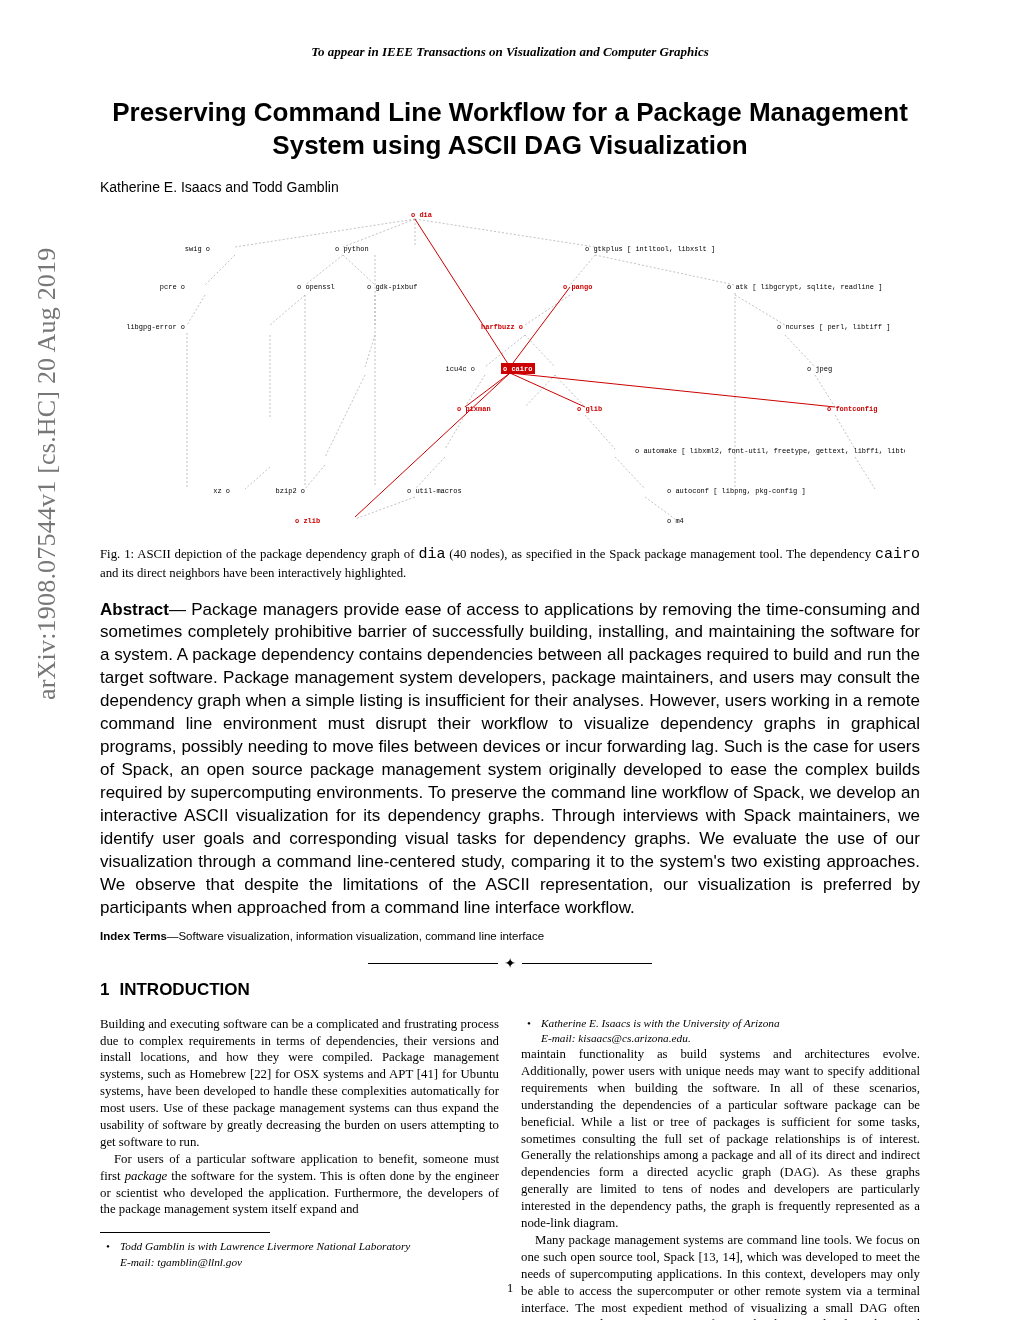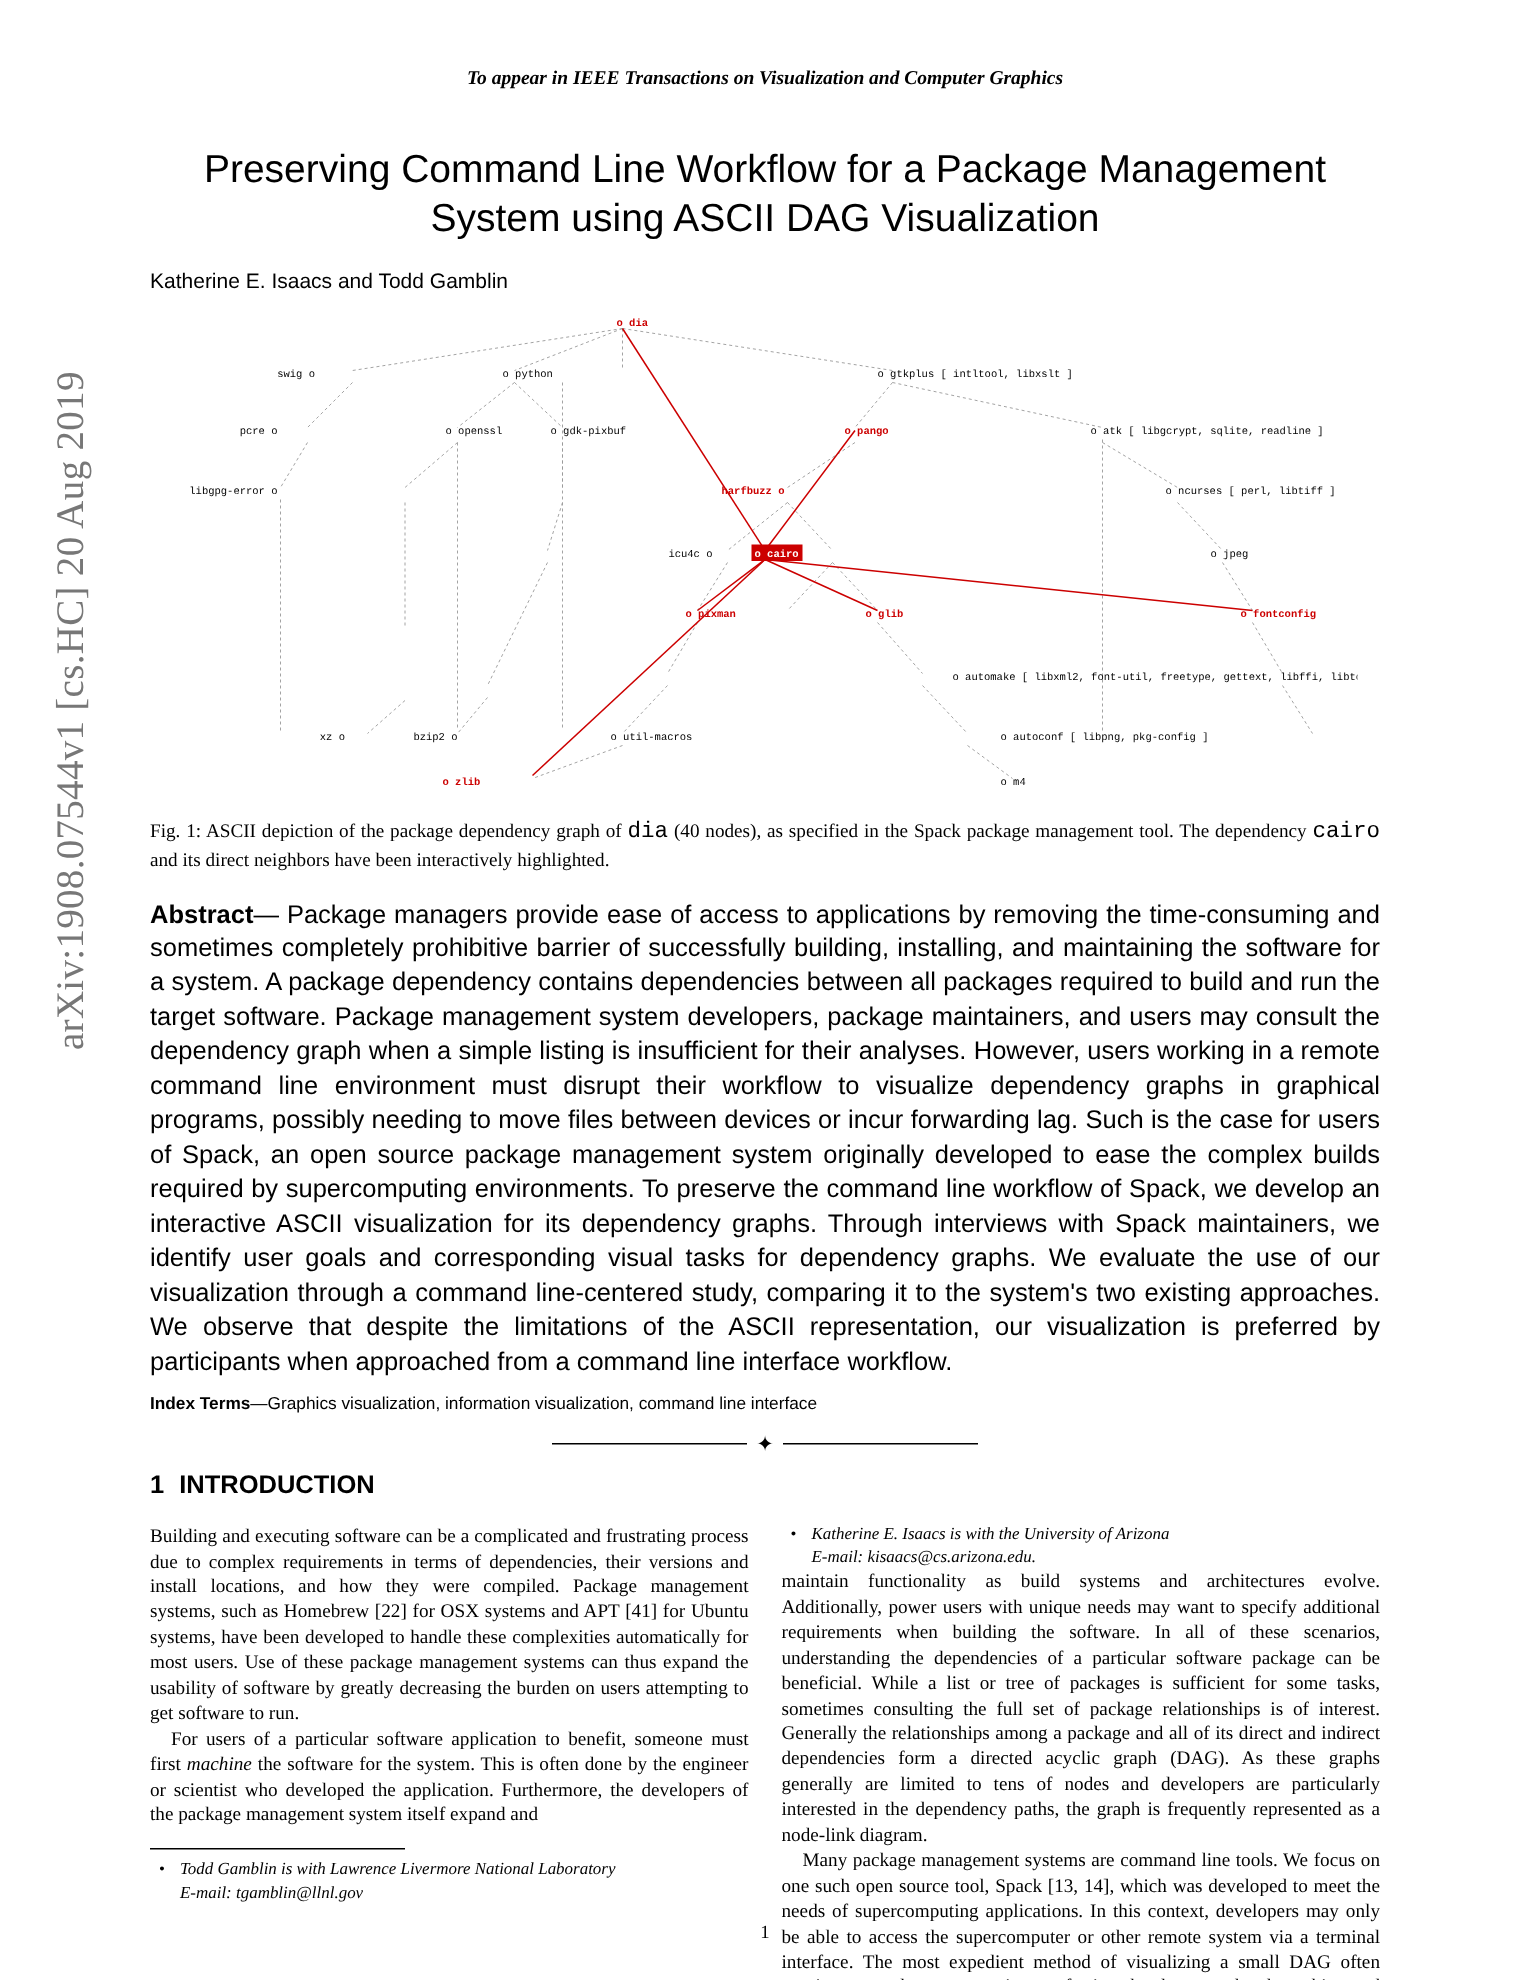--- a/index.html
+++ b/index.html
@@ -14,21 +14,21 @@
   }
   .venue {
     text-align: center;
     font-style: italic;
     font-weight: bold;
     font-size: 13px;
     margin-bottom: 36px;
   }
   .title {
     font-family: Helvetica, Arial, sans-serif;
-    font-weight: 400;
+    font-weight: 700;
     text-align: center;
     font-size: 26px;
     line-height: 1.25;
     margin: 12px 10px 18px 10px;
   }
   .authors {
     font-family: Helvetica, Arial, sans-serif;
     font-size: 14px;
     margin-bottom: 12px;
   }
@@ -195,35 +195,35 @@
 
 <div class="caption">
   <span>Fig. 1: ASCII depiction of the package dependency graph of </span><span class="mono">dia</span><span> (40 nodes), as specified in the Spack package management tool. The dependency </span><span class="mono">cairo</span><span> and its direct neighbors have been interactively highlighted.</span>
 </div>
 
 <div class="abstract">
   <b>Abstract</b><span>— Package managers provide ease of access to applications by removing the time-consuming and sometimes completely prohibitive barrier of successfully building, installing, and maintaining the software for a system. A package dependency contains dependencies between all packages required to build and run the target software. Package management system developers, package maintainers, and users may consult the dependency graph when a simple listing is insufficient for their analyses. However, users working in a remote command line environment must disrupt their workflow to visualize dependency graphs in graphical programs, possibly needing to move files between devices or incur forwarding lag. Such is the case for users of Spack, an open source package management system originally developed to ease the complex builds required by supercomputing environments. To preserve the command line workflow of Spack, we develop an interactive ASCII visualization for its dependency graphs. Through interviews with Spack maintainers, we identify user goals and corresponding visual tasks for dependency graphs. We evaluate the use of our visualization through a command line-centered study, comparing it to the system's two existing approaches. We observe that despite the limitations of the ASCII representation, our visualization is preferred by participants when approached from a command line interface workflow.</span>
 </div>
 
 <div class="index-terms">
-  <b>Index Terms</b><span>—Graphics visualization, information visualization, command line interface</span>
+  <b>Index Terms</b><span>—Software visualization, information visualization, command line interface</span>
 </div>
 
 <div class="divider">
   <span class="line"></span><span class="diamond">✦</span><span class="line"></span>
 </div>
 
 <div class="section-head">
   <span class="num">1</span><span>INTRODUCTION</span>
 </div>
 
 <div class="columns">
   <p>Building and executing software can be a complicated and frustrating process due to complex requirements in terms of dependencies, their versions and install locations, and how they were compiled. Package management systems, such as Homebrew [22] for OSX systems and APT [41] for Ubuntu systems, have been developed to handle these complexities automatically for most users. Use of these package management systems can thus expand the usability of software by greatly decreasing the burden on users attempting to get software to run.</p>
   <p class="indent">
-    <span>For users of a particular software application to benefit, someone must first </span><em>machine</em><span> the software for the system. This is often done by the engineer or scientist who developed the application. Furthermore, the developers of the package management system itself expand and</span>
+    <span>For users of a particular software application to benefit, someone must first </span><em>package</em><span> the software for the system. This is often done by the engineer or scientist who developed the application. Furthermore, the developers of the package management system itself expand and</span>
   </p>
   <hr class="footnote-rule">
   <div class="affil break-col">
     <span class="bullet">•</span><span>Todd Gamblin is with Lawrence Livermore National Laboratory</span><br>
     <span>E-mail: tgamblin@llnl.gov</span>
   </div>
   <div class="affil">
     <span class="bullet">•</span><span>Katherine E. Isaacs is with the University of Arizona</span><br>
     <span>E-mail: kisaacs@cs.arizona.edu.</span>
   </div>

